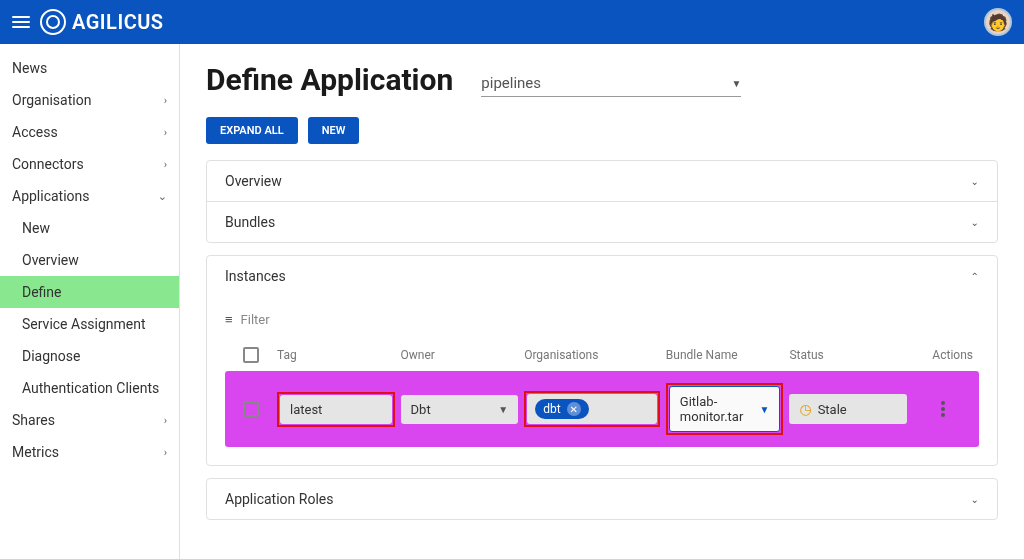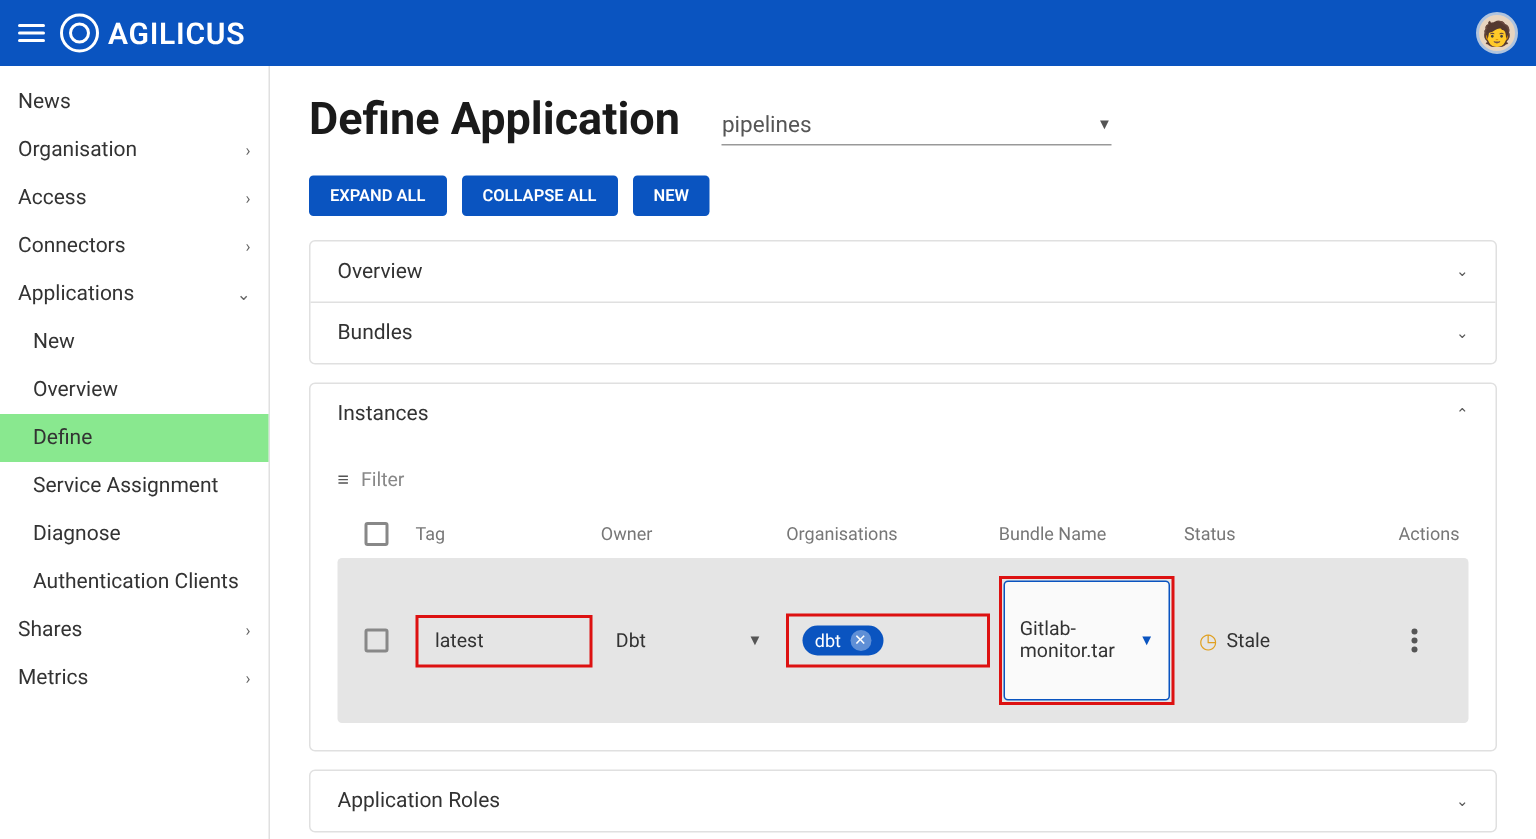--- a/index.html
+++ b/index.html
@@ -36,29 +36,29 @@
     .panel-body { padding: 10px 18px 18px 18px; }
     .panel-sep { border-top: 1px solid #e0e0e0; }
     
     .instance-actions { display: flex; gap: 10px; margin-bottom: 10px; }
     .highlight-red { border: 2px solid #d11; padding: 2px; }
     
     .filter-row { display: flex; align-items: center; gap: 8px; padding: 6px 0 12px 0; color: #888; font-size: 13px; }
     .filter-icon { font-size: 13px; color:#555;}
     
     .table-head { display: grid; grid-template-columns: 40px 1.3fr 1.3fr 1.5fr 1.3fr 1.3fr 60px; gap: 6px; padding: 8px 6px; font-size: 12px; color: #777; align-items: center; }
-    .table-row { display: grid; grid-template-columns: 40px 1.3fr 1.3fr 1.5fr 1.3fr 1.3fr 60px; gap: 6px; padding: 12px 6px; background: #e5e5e5; align-items: center; border-radius: 3px; }
+    .table-row { display: grid; grid-template-columns: 40px 1.3fr 1.3fr 1.5fr 1.3fr 1.3fr 60px; gap: 6px; padding: 12px 6px; background: #d946ef; align-items: center; border-radius: 3px; }
     
     .checkbox { width: 16px; height: 16px; border: 2px solid #888; border-radius: 2px; cursor: pointer; margin: 0 auto;}
     .input-cell { background: #e5e5e5; padding: 7px 10px; border-radius: 3px; font-size: 13px; color: #333; }
     .select-cell { background: #e5e5e5; padding: 7px 10px; border-radius: 3px; font-size: 13px; display: flex; justify-content: space-between; align-items: center; }
     .chip-cell { background: #e5e5e5; padding: 5px 8px; border-radius: 3px; }
     .chip { background: #0a54c0; color: #fff; border-radius: 12px; padding: 3px 8px; display: inline-flex; align-items: center; gap: 6px; font-size: 12px; }
     .chip-close { background: rgba(255,255,255,0.35); border-radius: 50%; width: 14px; height: 14px; display: inline-flex; align-items: center; justify-content: center; font-size: 10px; cursor: pointer; }
-    .bundle-cell { border: 1px solid #0a54c0; background: #fafafa; padding: 24px 10px; border-radius: 3px; display: flex; justify-content: space-between; align-items: center; font-size: 13px; }
+    .bundle-cell { border: 1px solid #0a54c0; background: #fafafa; padding: 7px 10px; border-radius: 3px; display: flex; justify-content: space-between; align-items: center; font-size: 13px; }
     .status-cell { background: #e5e5e5; padding: 7px 10px; border-radius: 3px; display: flex; align-items: center; gap: 6px; font-size: 13px; }
     .status-icon { color: #e0a020; font-size: 14px; }
     .actions-cell { display: flex; justify-content: center; }
     .dots { display: flex; flex-direction: column; gap: 2px; cursor: pointer; padding: 4px;}
     .dots span { width: 4px; height: 4px; background: #555; border-radius: 50%; }
     .caret-down { font-size: 10px; color: #555; }
     .red-box { border: 2px solid #d11; padding: 1px; }
   </style>
 </head>
 <body>
@@ -134,21 +134,20 @@
     <div class="page-header">
       <div class="page-title">Define Application</div>
       <div class="app-select">
         <span>pipelines</span>
         <span class="caret-down">▼</span>
       </div>
     </div>
 
     <div class="btn-row">
       <button class="btn">EXPAND ALL</button>
-      <button class="btn">COLLAPSE ALL</button>
       <button class="btn">NEW</button>
     </div>
 
     <div class="panel">
       <div class="panel-header">
         <span>Overview</span>
         <span class="caret-down">⌄</span>
       </div>
       <div class="panel-header panel-sep">
         <span>Bundles</span>

